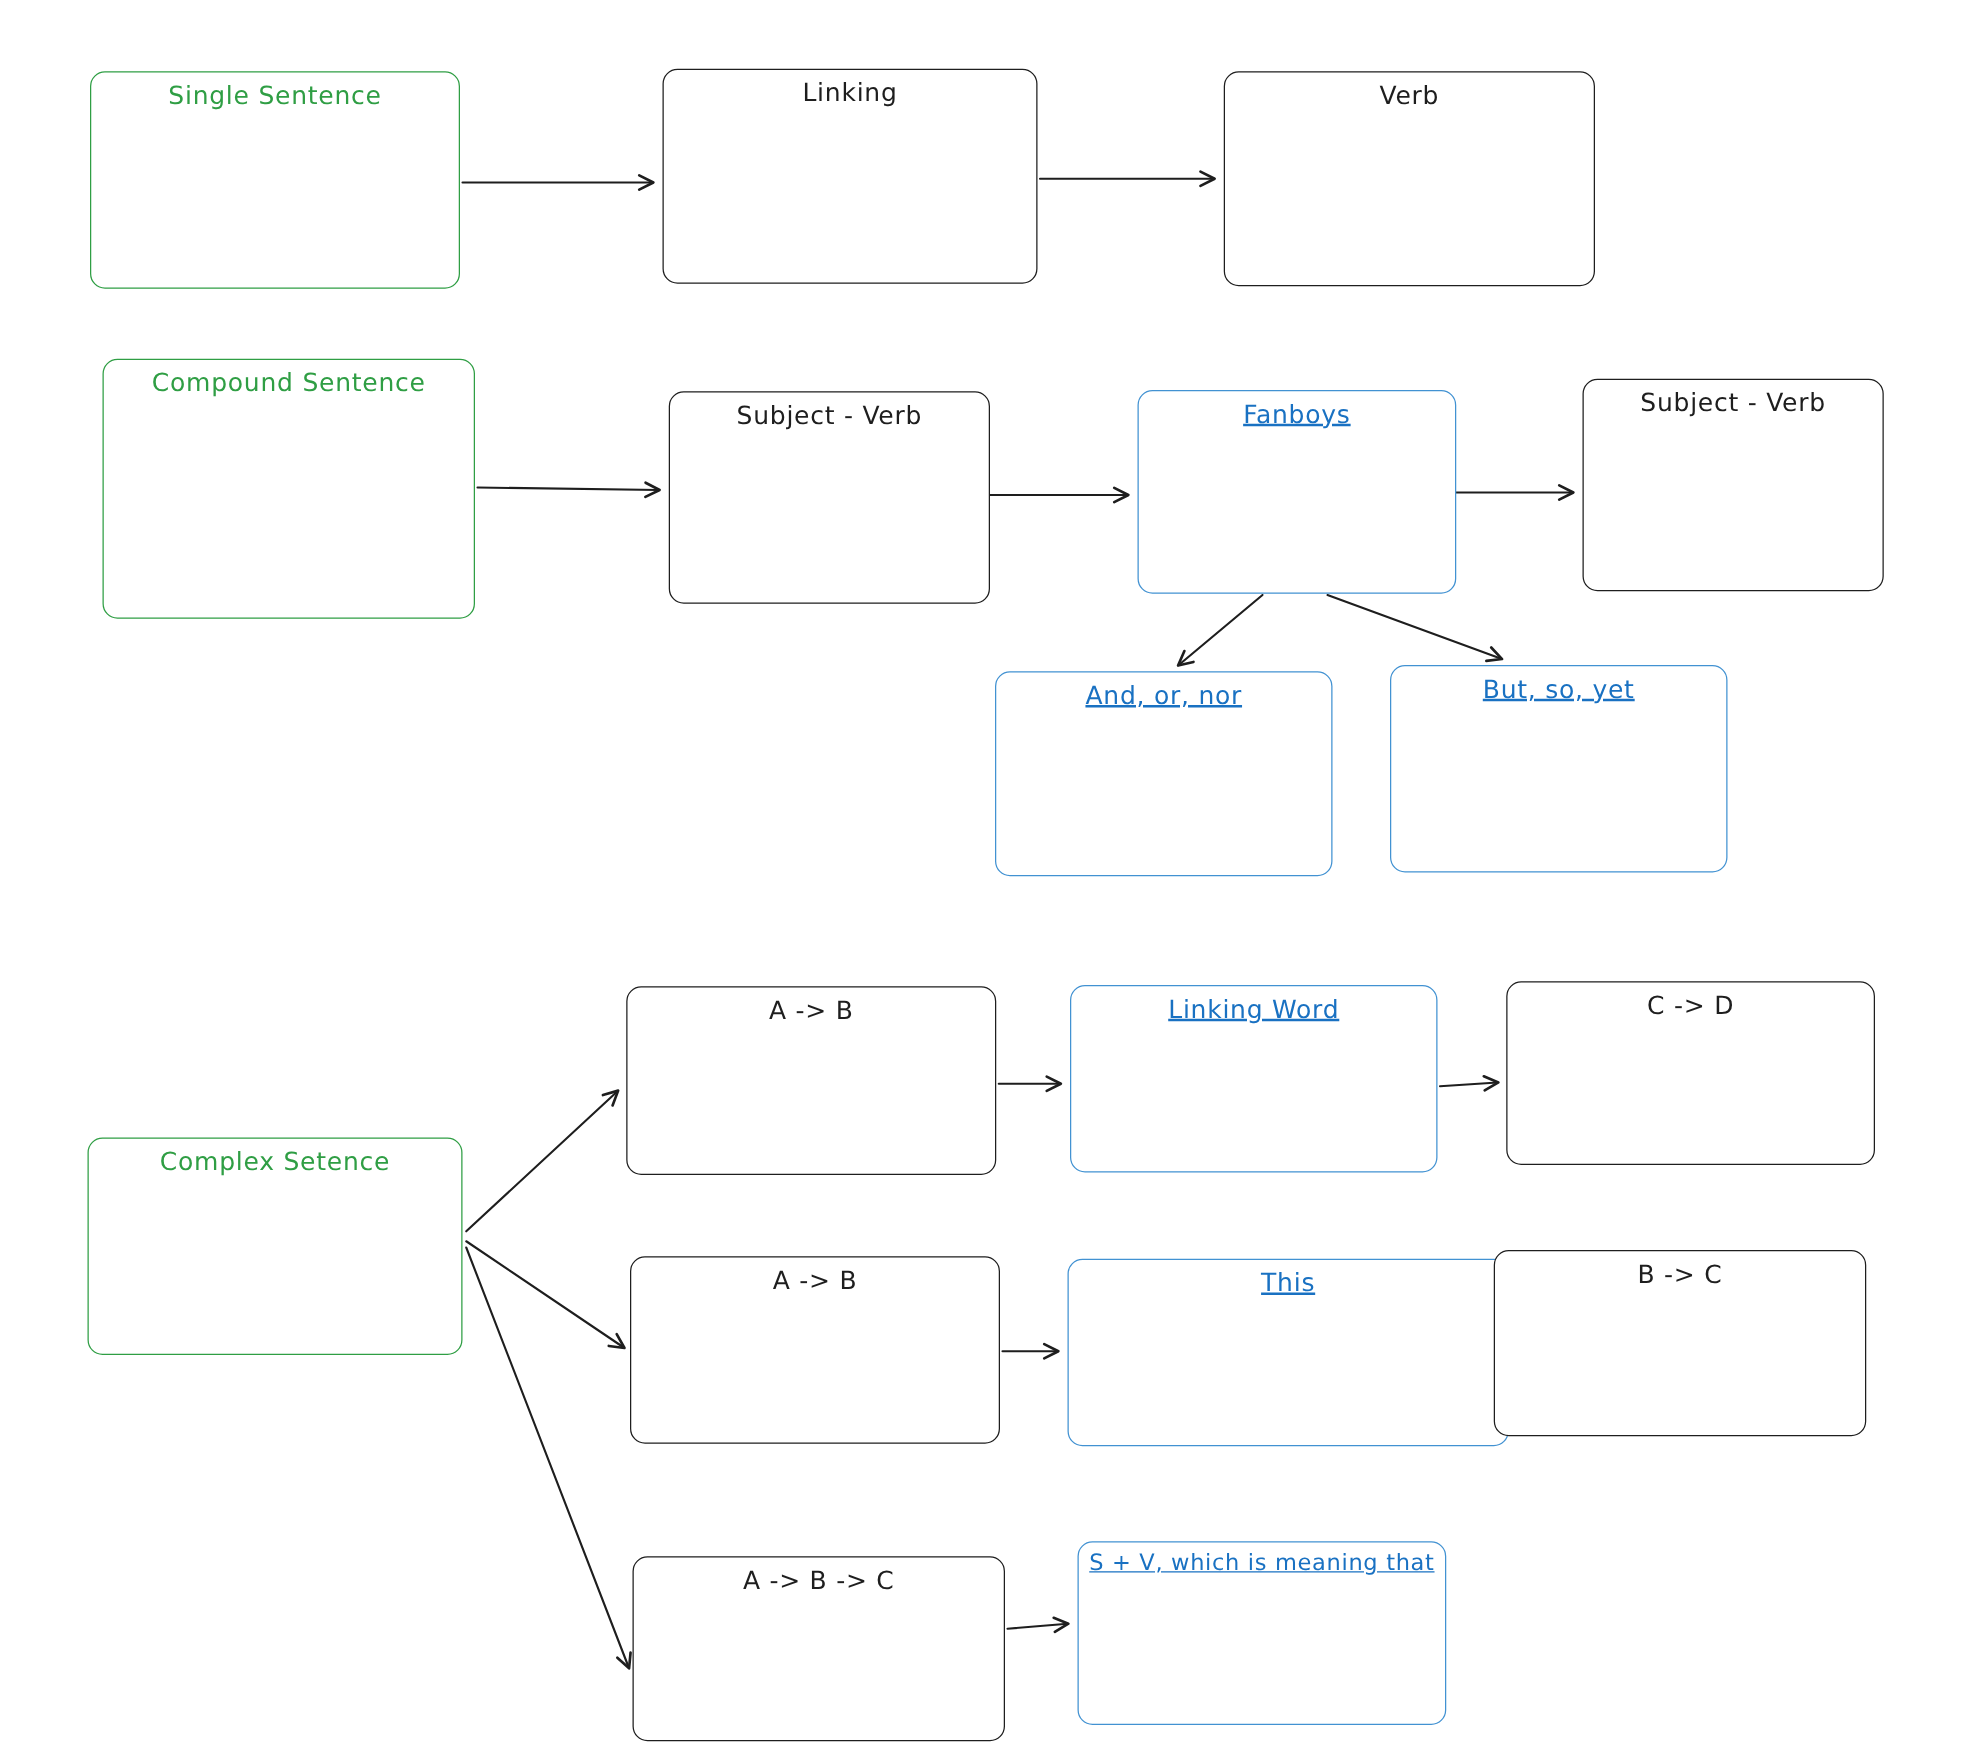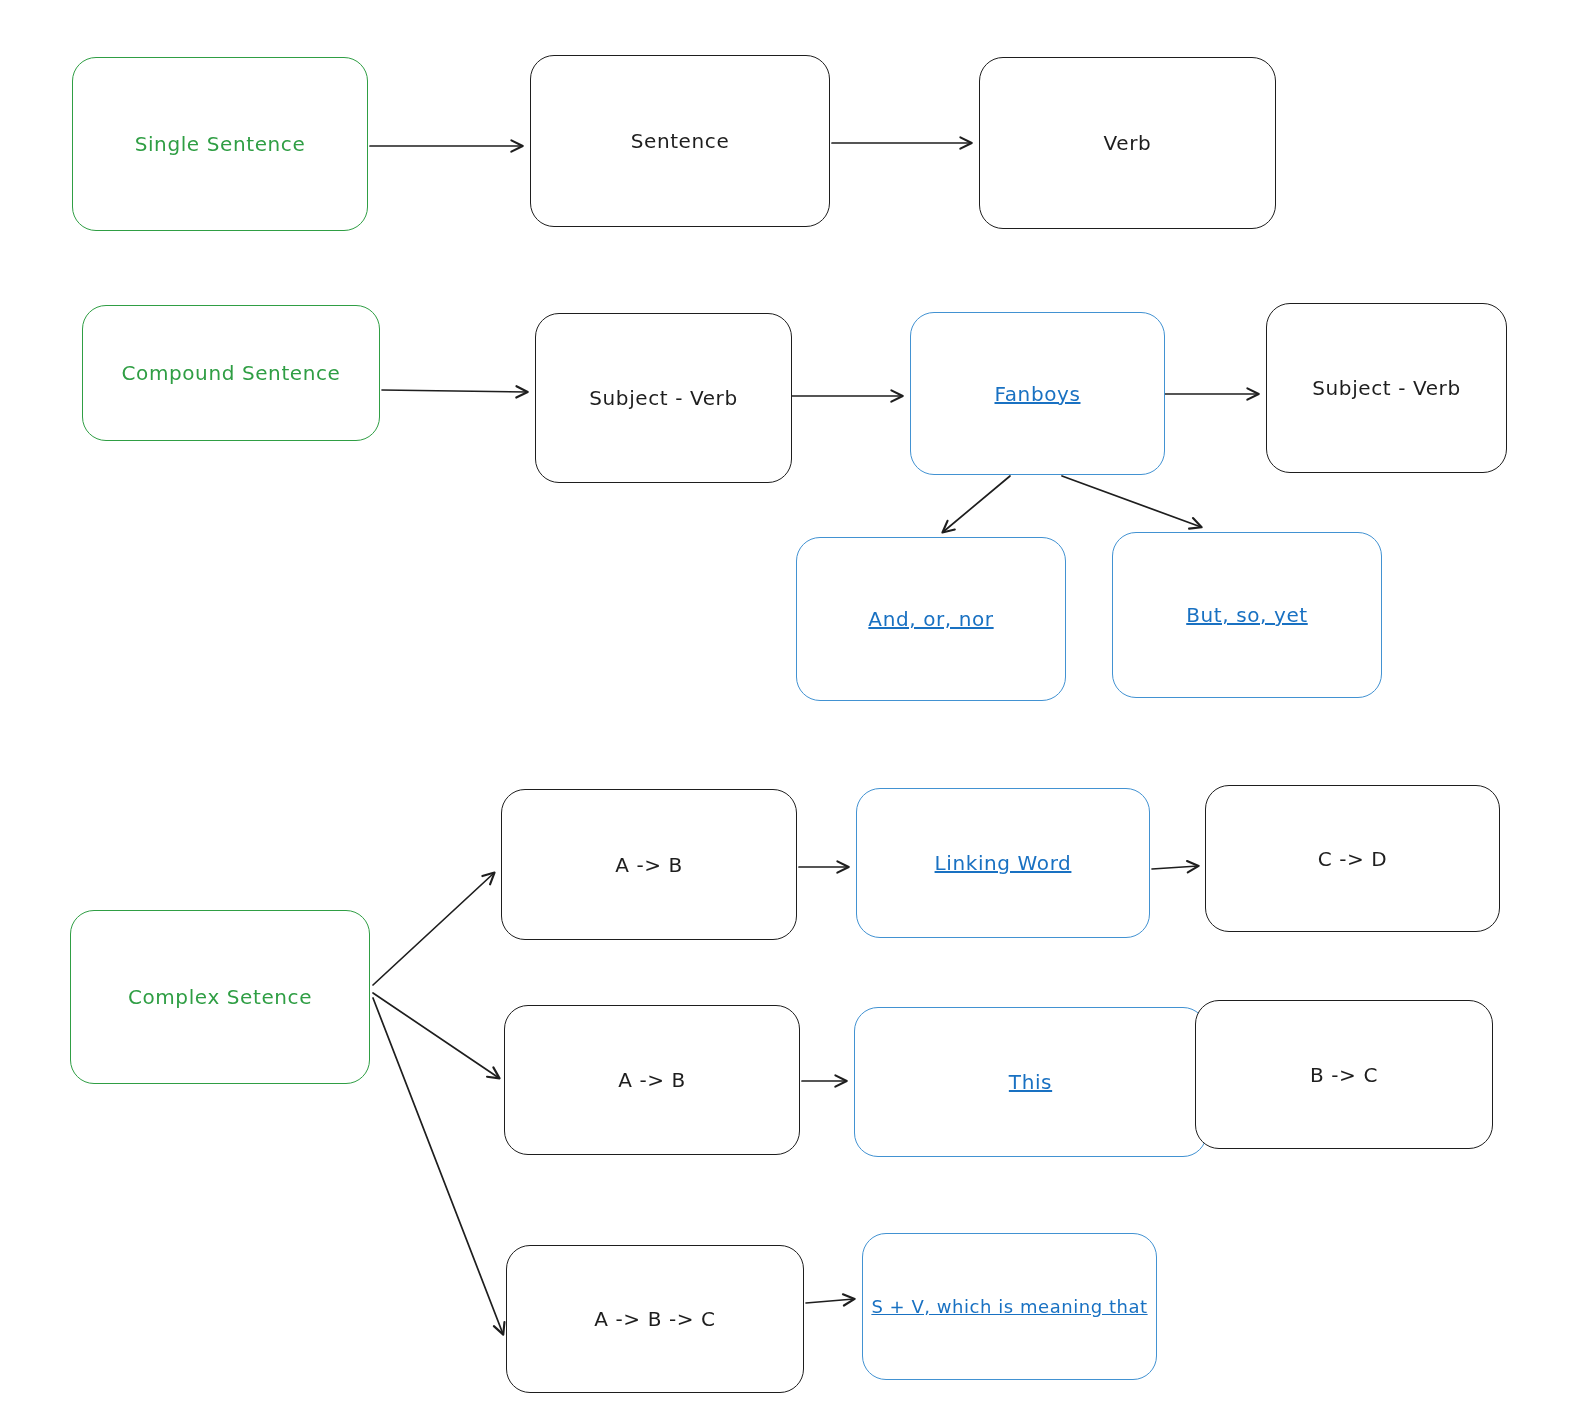--- a/index.html
+++ b/index.html
@@ -27,24 +27,24 @@
     stroke-width: 1.7;
     stroke-linecap: round;
   }
   #edges marker path {
     stroke: var(--c-black, #1e1e1e);
   }
   .node {
     position: absolute;
     box-sizing: border-box;
     border: 1.6px solid var(--c-black, #1e1e1e);
-    border-radius: 24px;
+    border-radius: 12px;
     background: #ffffff;
     display: flex;
-    align-items: center;
+    align-items: flex-start;
     justify-content: center;
     text-align: center;
     padding: 6px 10px;
   }
   .node .label {
     font-size: 20px;
     letter-spacing: 0.03em;
     white-space: nowrap;
     color: var(--c-black, #1e1e1e);
   }
@@ -79,27 +79,27 @@
     <line x1="1152" y1="869" x2="1198" y2="866" marker-end="url(#ah)"></line>
     <line x1="802" y1="1081" x2="846" y2="1081" marker-end="url(#ah)"></line>
     <line x1="1151" y1="1079" x2="1188" y2="1078" marker-end="url(#ah)"></line>
     <line x1="806" y1="1303" x2="854" y2="1299" marker-end="url(#ah)"></line>
   </svg>
 
   <div class="node green" style="left:72px;top:57px;width:296px;height:174px">
       <span class="label">Single Sentence</span>
     </div>
   <div class="node black" style="left:530px;top:55px;width:300px;height:172px">
-      <span class="label">Sentence</span>
+      <span class="label">Linking</span>
     </div>
   <div class="node black" style="left:979px;top:57px;width:297px;height:172px">
       <span class="label">Verb</span>
     </div>
 
-  <div class="node green" style="left:82px;top:305px;width:298px;height:136px">
+  <div class="node green" style="left:82px;top:287px;width:298px;height:208px">
       <span class="label">Compound Sentence</span>
     </div>
   <div class="node black" style="left:535px;top:313px;width:257px;height:170px">
       <span class="label">Subject - Verb</span>
     </div>
   <div class="node blue" style="left:910px;top:312px;width:255px;height:163px">
       <span class="label">Fanboys</span>
     </div>
   <div class="node black" style="left:1266px;top:303px;width:241px;height:170px">
       <span class="label">Subject - Verb</span>

